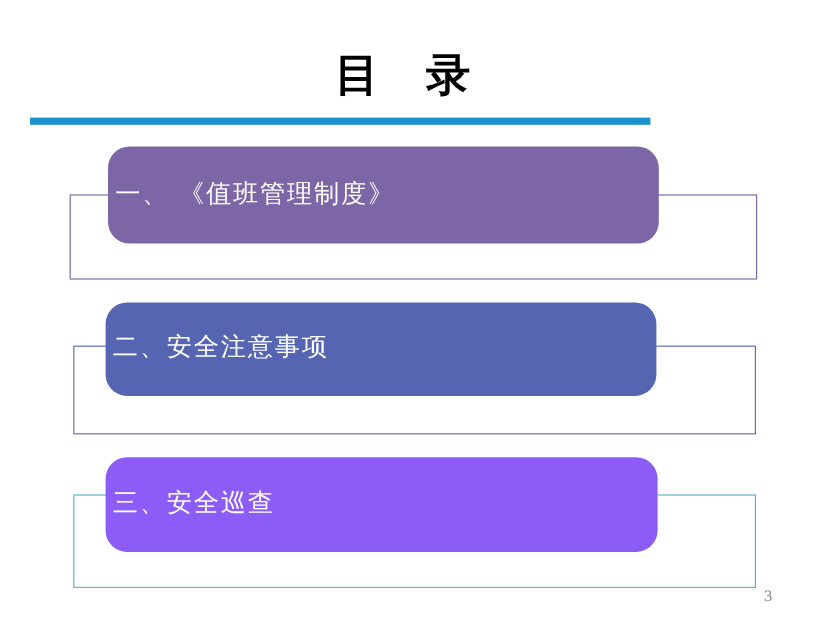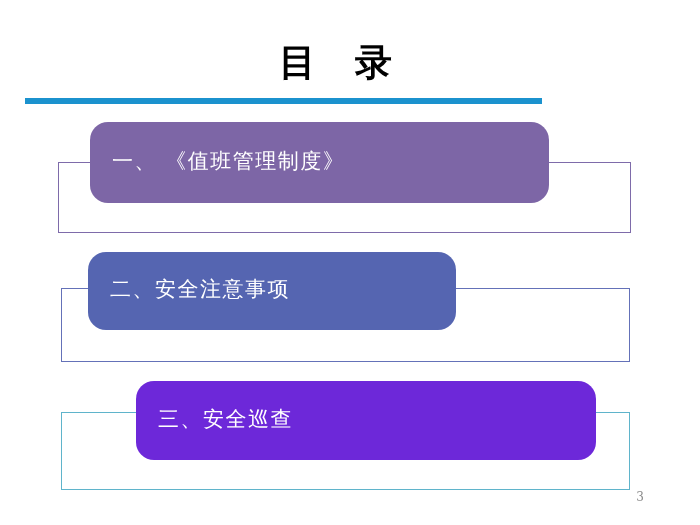--- a/index.html
+++ b/index.html
@@ -35,35 +35,35 @@
     border:1.5px solid #999;
     z-index:1;
   }
   .toc-pill{
     position:absolute;
     border-radius:18px;
     z-index:2;
     display:flex;
     align-items:center;
     box-sizing:border-box;
-    padding-left:22px;
+    padding-left:6px;
     padding-bottom:4px;
   }
   .toc-label{
     color:#ffffff;
     font-size:21px;
     letter-spacing:1.5px;
     white-space:nowrap;
   }
   
   .item1 .toc-outline{left:58px;top:162px;width:571px;height:69px;}
   .item1 .toc-pill{left:90px;top:122px;width:459px;height:81px;}
   
   .item2 .toc-outline{left:61px;top:288px;width:567px;height:72px;}
-  .item2 .toc-pill{left:88px;top:252px;width:368px;height:78px;}
+  .item2 .toc-pill{left:88px;top:252px;width:459px;height:78px;}
   
   .item3 .toc-outline{left:61px;top:412px;width:567px;height:76px;}
   .item3 .toc-pill{left:88px;top:381px;width:460px;height:79px;}
   .page-number{
     position:absolute;
     left:630px;top:490px;
     width:20px;
     text-align:center;
     font-size:12px;
     color:#8a8a8a;
@@ -87,20 +87,20 @@
 
   <div class="toc-item item2">
     <div class="toc-outline" style="border-color: rgb(100, 113, 184);"></div>
     <div class="toc-pill" style="background: rgb(85, 101, 177);">
       <span class="toc-label">二、安全注意事项</span>
     </div>
   </div>
 
   <div class="toc-item item3">
     <div class="toc-outline" style="border-color: rgb(95, 180, 203);"></div>
-    <div class="toc-pill" style="background: #6d28d9; margin-left: 48px;">
+    <div class="toc-pill" style="background: #8b5cf6;">
       <span class="toc-label">三、安全巡查</span>
     </div>
   </div>
 
   <div class="page-number">3</div>
 
 </div>
 
 </body></html>

